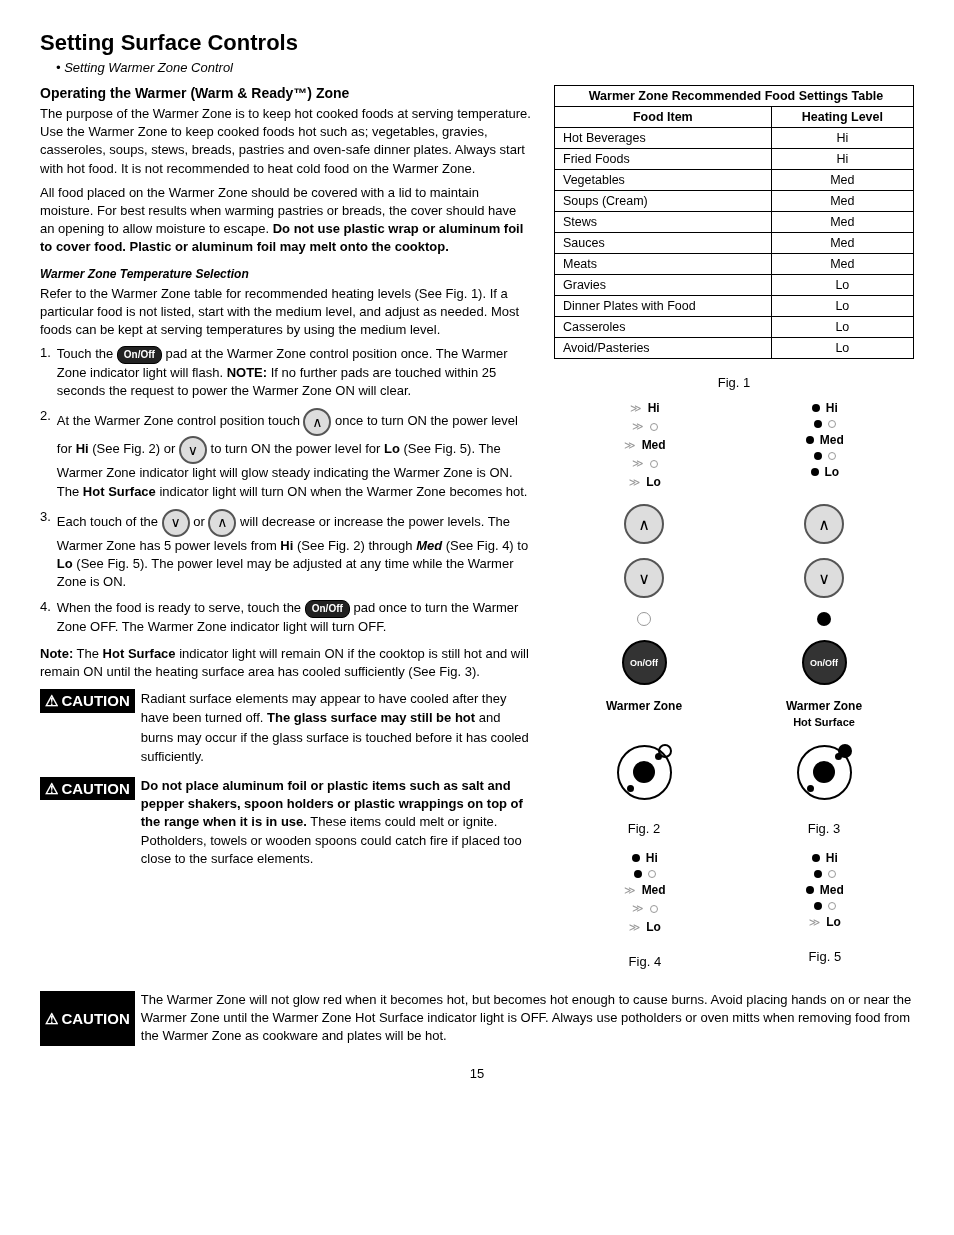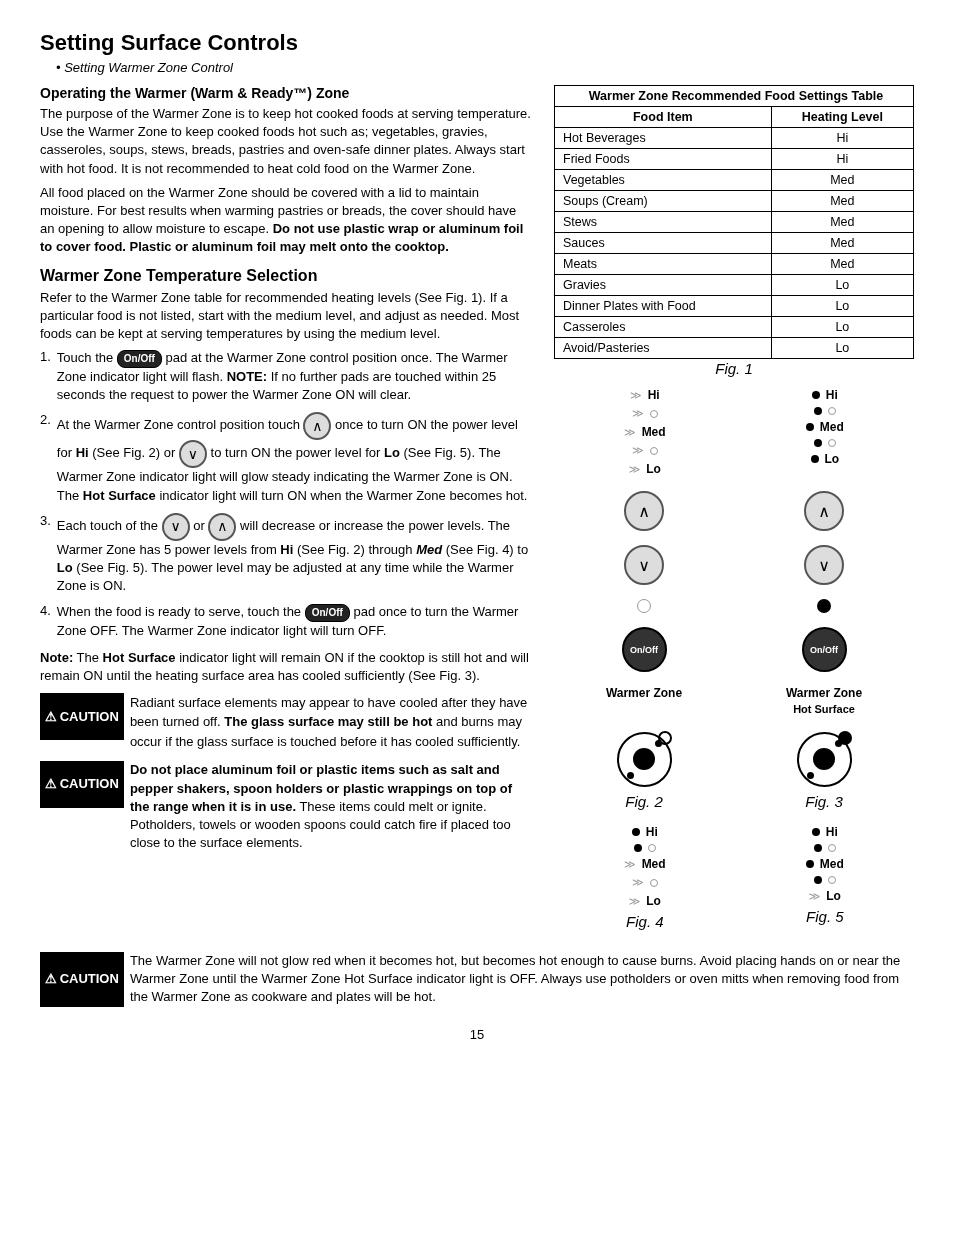--- a/index.html
+++ b/index.html
@@ -64,43 +64,42 @@
       padding-left: 12px;
     }
     .warmer-table thead tr:nth-child(2) th {
       font-weight: bold;
     }
     .warmer-table td:last-child {
       text-align: center;
     }
     .fig-label {
       text-align: center;
-      font-size: 15px;
-      margin-top: 1px;
-      font-style: italic;
+      font-size: 13px;
+      margin-top: 16px;
     }
     .note-text {
       margin-top: 6px;
       line-height: 1.4;
     }
     .caution-box {
       display: flex;
       align-items: flex-start;
       gap: 6px;
       margin-bottom: 10px;
       line-height: 1.4;
     }
     .caution-badge {
       display: inline-flex;
       align-items: center;
       background: #000;
       color: #fff;
-      font-size: 13px;
-      font-weight: bold;
-      padding: 14px 5px;
+      font-size: 15px;
+      font-weight: bold;
+      padding: 1px 5px;
       white-space: nowrap;
     }
     .caution-badge::before {
       content: "⚠";
       margin-right: 3px;
       color: #fff;
     }
     .on-off-btn {
       display: inline-block;
       background: #222;
@@ -189,24 +188,25 @@
       text-align: center;
     }
     .page-number {
       text-align: center;
       margin-top: 20px;
       font-size: 13px;
     }
     .bold { font-weight: bold; }
     .italic { font-style: italic; }
     .section-heading-main {
-      font-size: 16px;
+      font-size: 12px;
       font-weight: bold;
       margin-bottom: 4px;
       margin-top: 10px;
+      font-style: italic;
     }
     .section-heading-sub {
       font-size: 13px;
       font-weight: bold;
       margin-bottom: 3px;
       margin-top: 8px;
     }
     .li-row {
       display: flex;
       gap: 6px;

